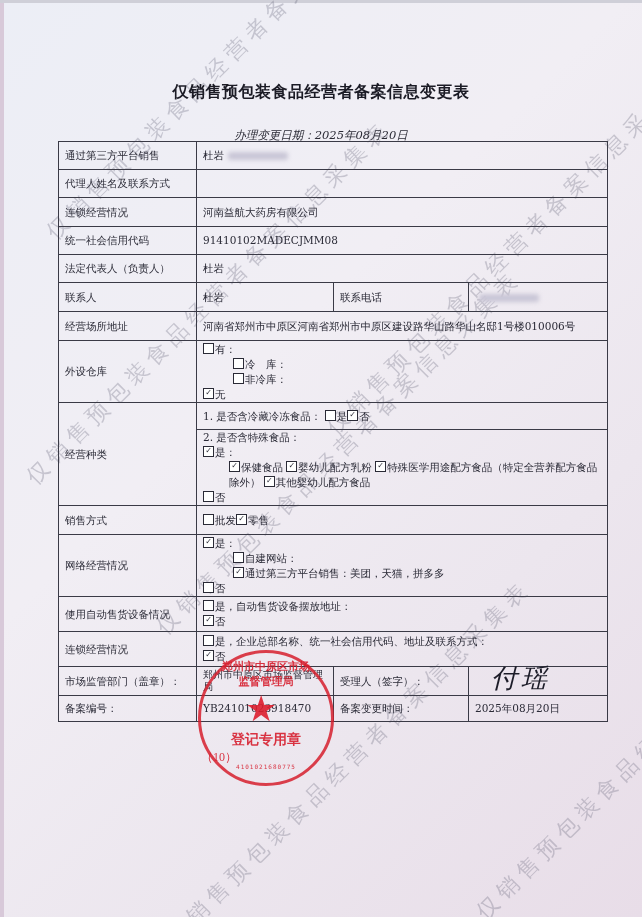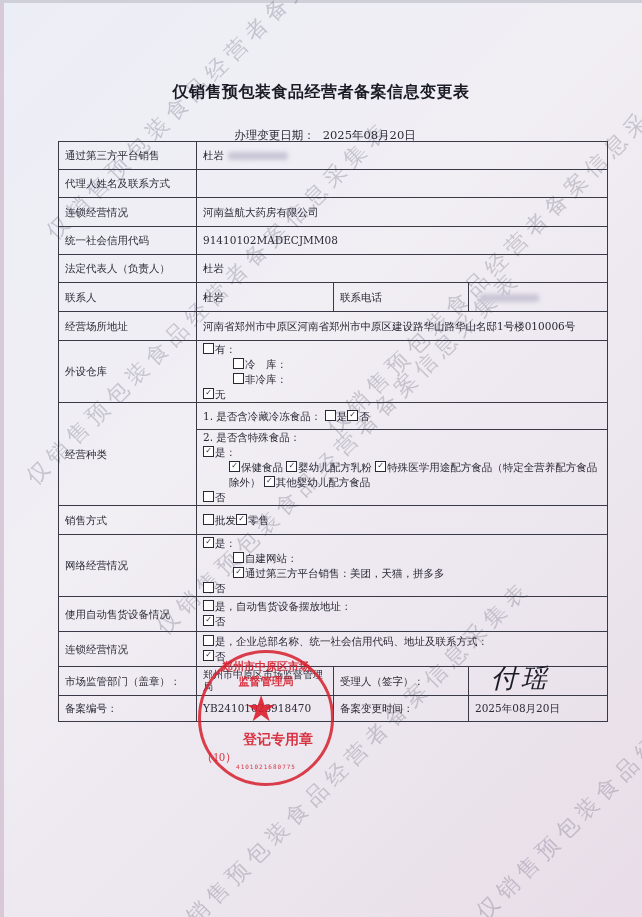--- a/index.html
+++ b/index.html
@@ -14,21 +14,21 @@
 
   .title {
     position:absolute; left:0; top:82px; width:642px; text-align:center;
     font-family:"DejaVu Sans", "Liberation Sans", sans-serif;
     font-weight:bold; font-size:16px; letter-spacing:0.5px; color:#1b1b25;
   }
   .date-line {
     position:absolute; left:0; top:128px; width:642px; text-align:center;
     font-size:11.5px; color:#2a2a35;
   }
-  .date-line span { margin-left:8px; }
+  .date-line span { margin-left:0;font-style:italic; }
 
   table.form {
     position:absolute; left:58px; top:141px; width:549px;
     border-collapse:collapse; font-size:10.5px; table-layout:fixed;
   }
   table.form td {
     border:1.5px solid #3a3a46; padding:0 6px; vertical-align:middle;
     line-height:15px;
   }
   td.lbl { width:126px; color:#2c2c38; }
@@ -57,21 +57,21 @@
   }
   .stamp-star {
     position:absolute; left:44px; top:38px; font-size:36px; line-height:36px;
     color:rgba(220,30,45,0.9); font-family:"DejaVu Sans", sans-serif;
   }
   .stamp-top {
     position:absolute; left:18px; top:6px; width:94px; text-align:center;
     font-size:11px; font-family:"DejaVu Sans", sans-serif; font-weight:bold;
   }
   .stamp-mid {
-    position:absolute; left:12px; top:78px; width:130px; text-align:center;
+    position:absolute; left:0; top:78px; width:130px; text-align:center;
     font-size:14px; font-family:"DejaVu Sans", sans-serif; font-weight:bold;
   }
   .stamp-num {
     position:absolute; left:0; top:96px; width:130px; 
     font-size:12px; font-family:Liberation Serif, serif;
   }
   .stamp-code {
     position:absolute; left:0; top:110px; width:130px; text-align:center;
     font-size:6px; letter-spacing:1px; font-family:"DejaVu Sans Mono", monospace;
   }

